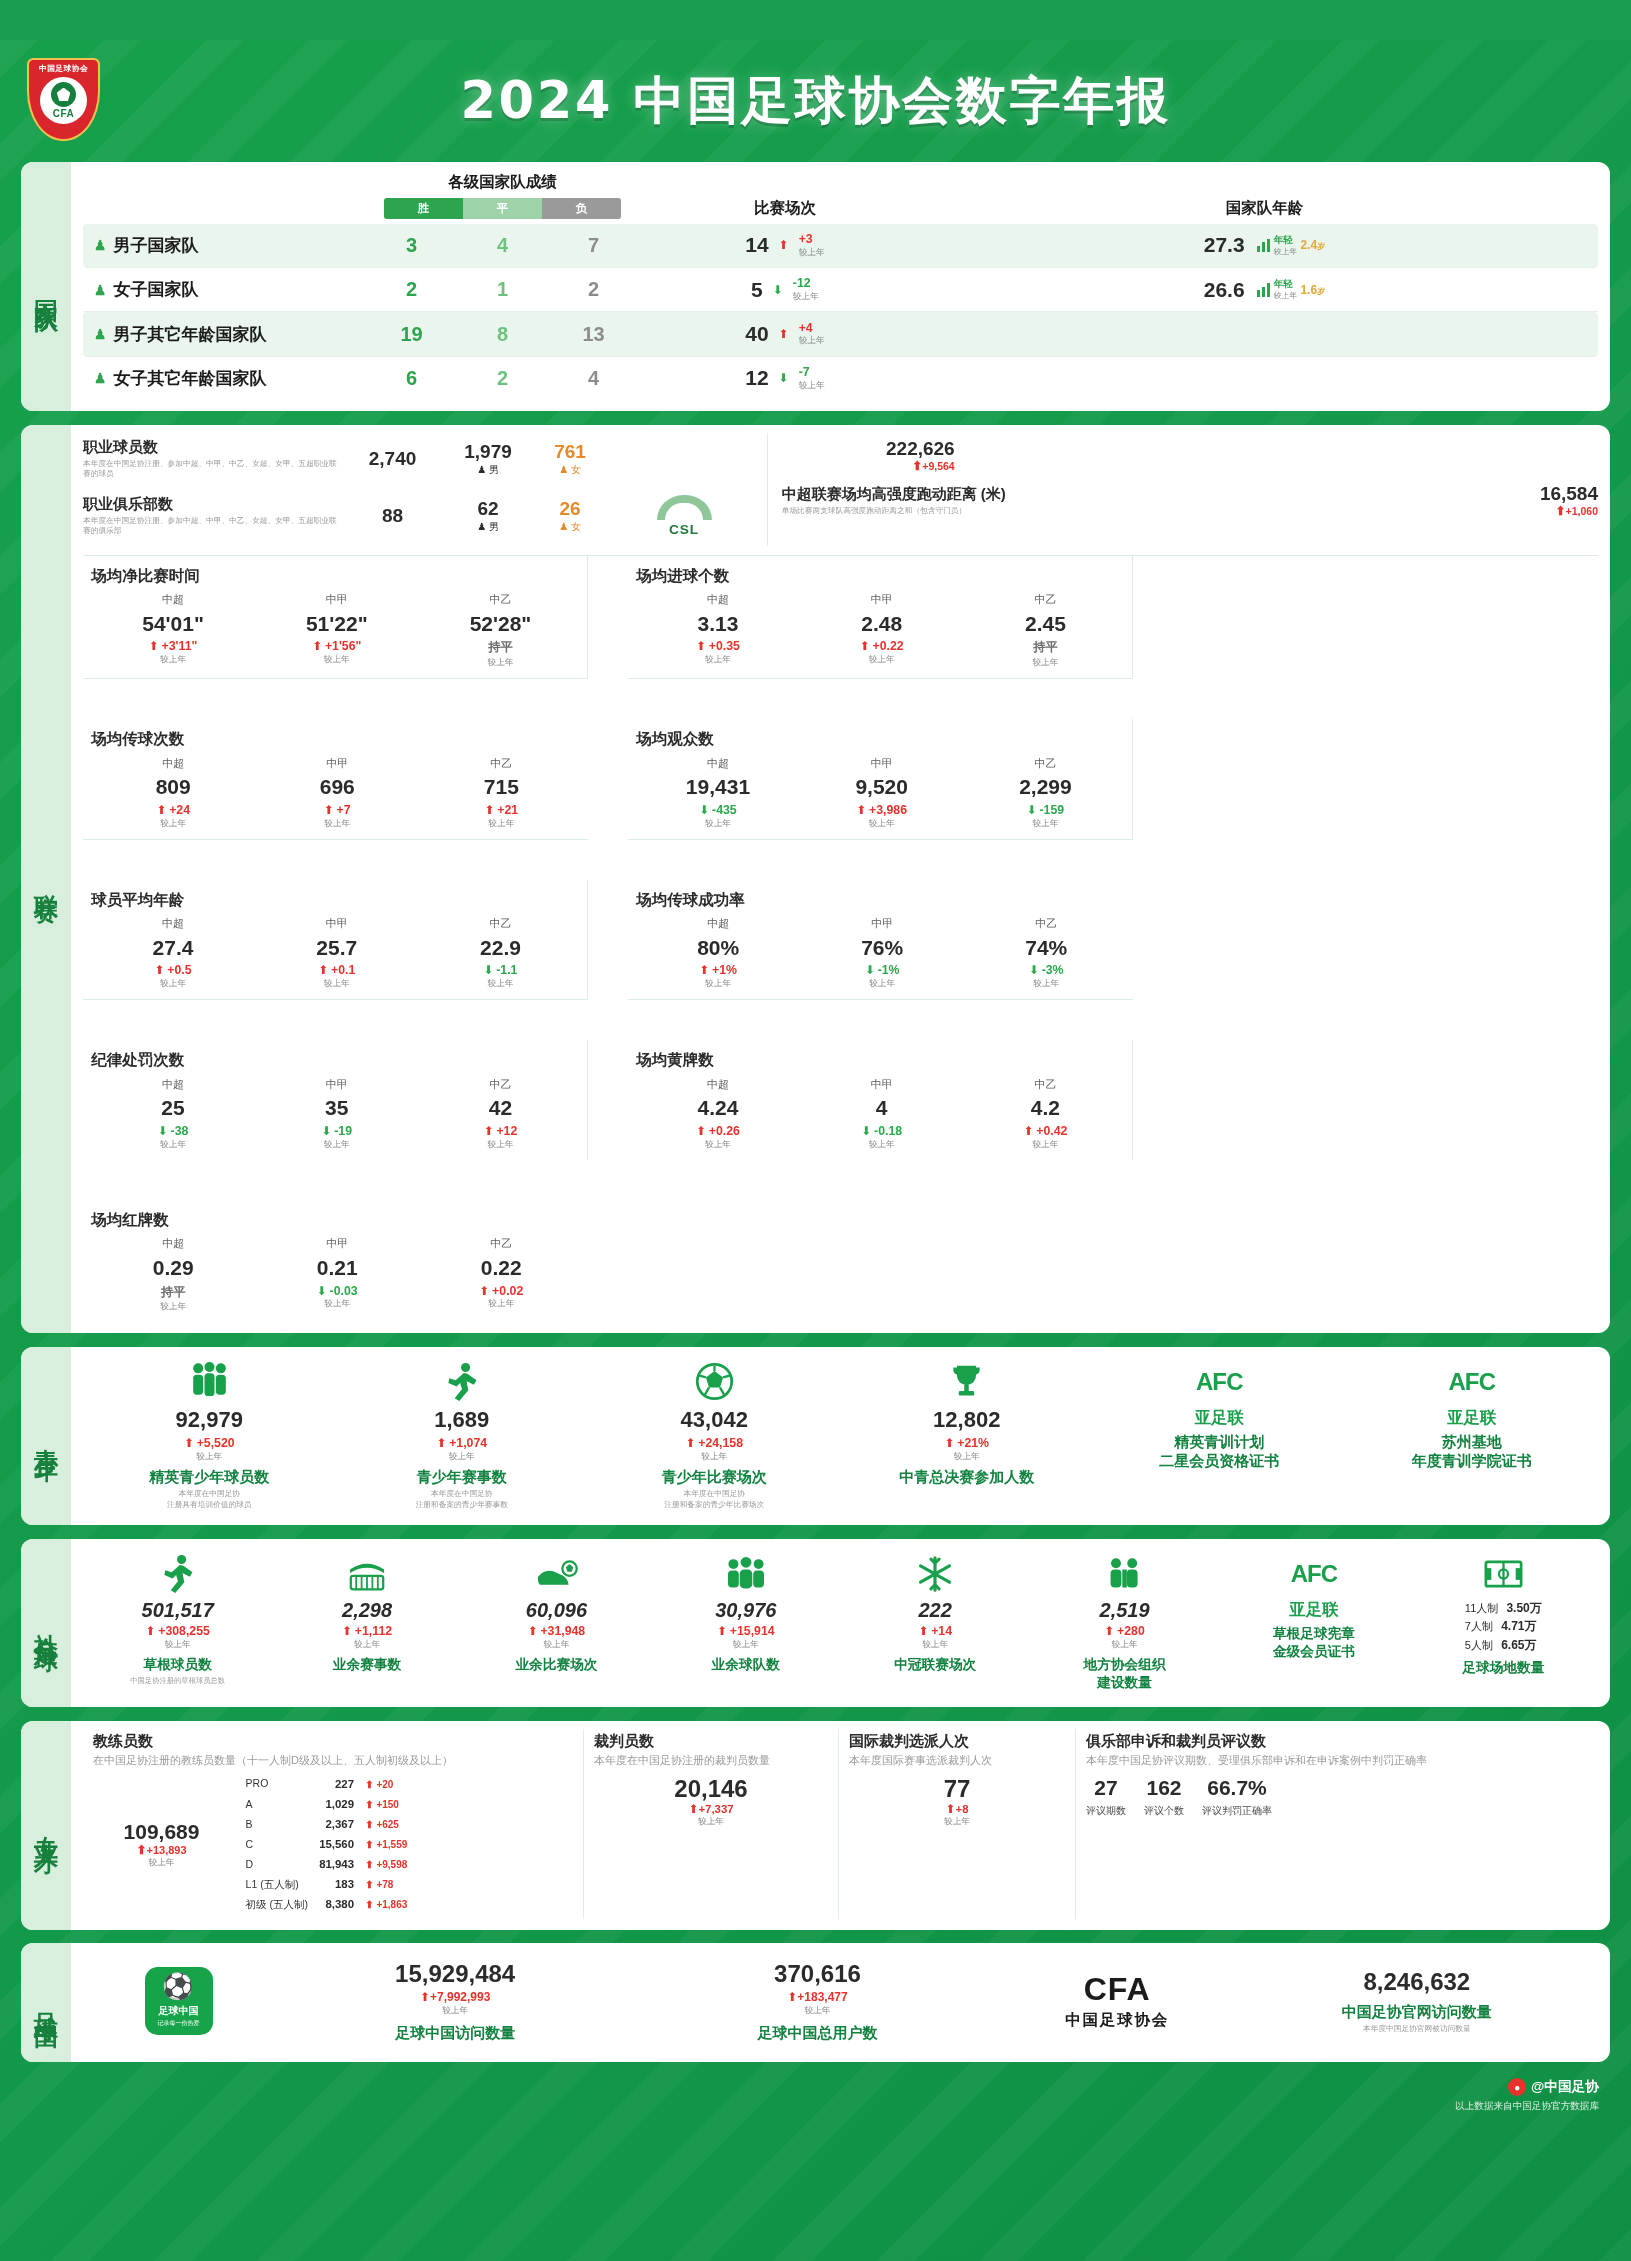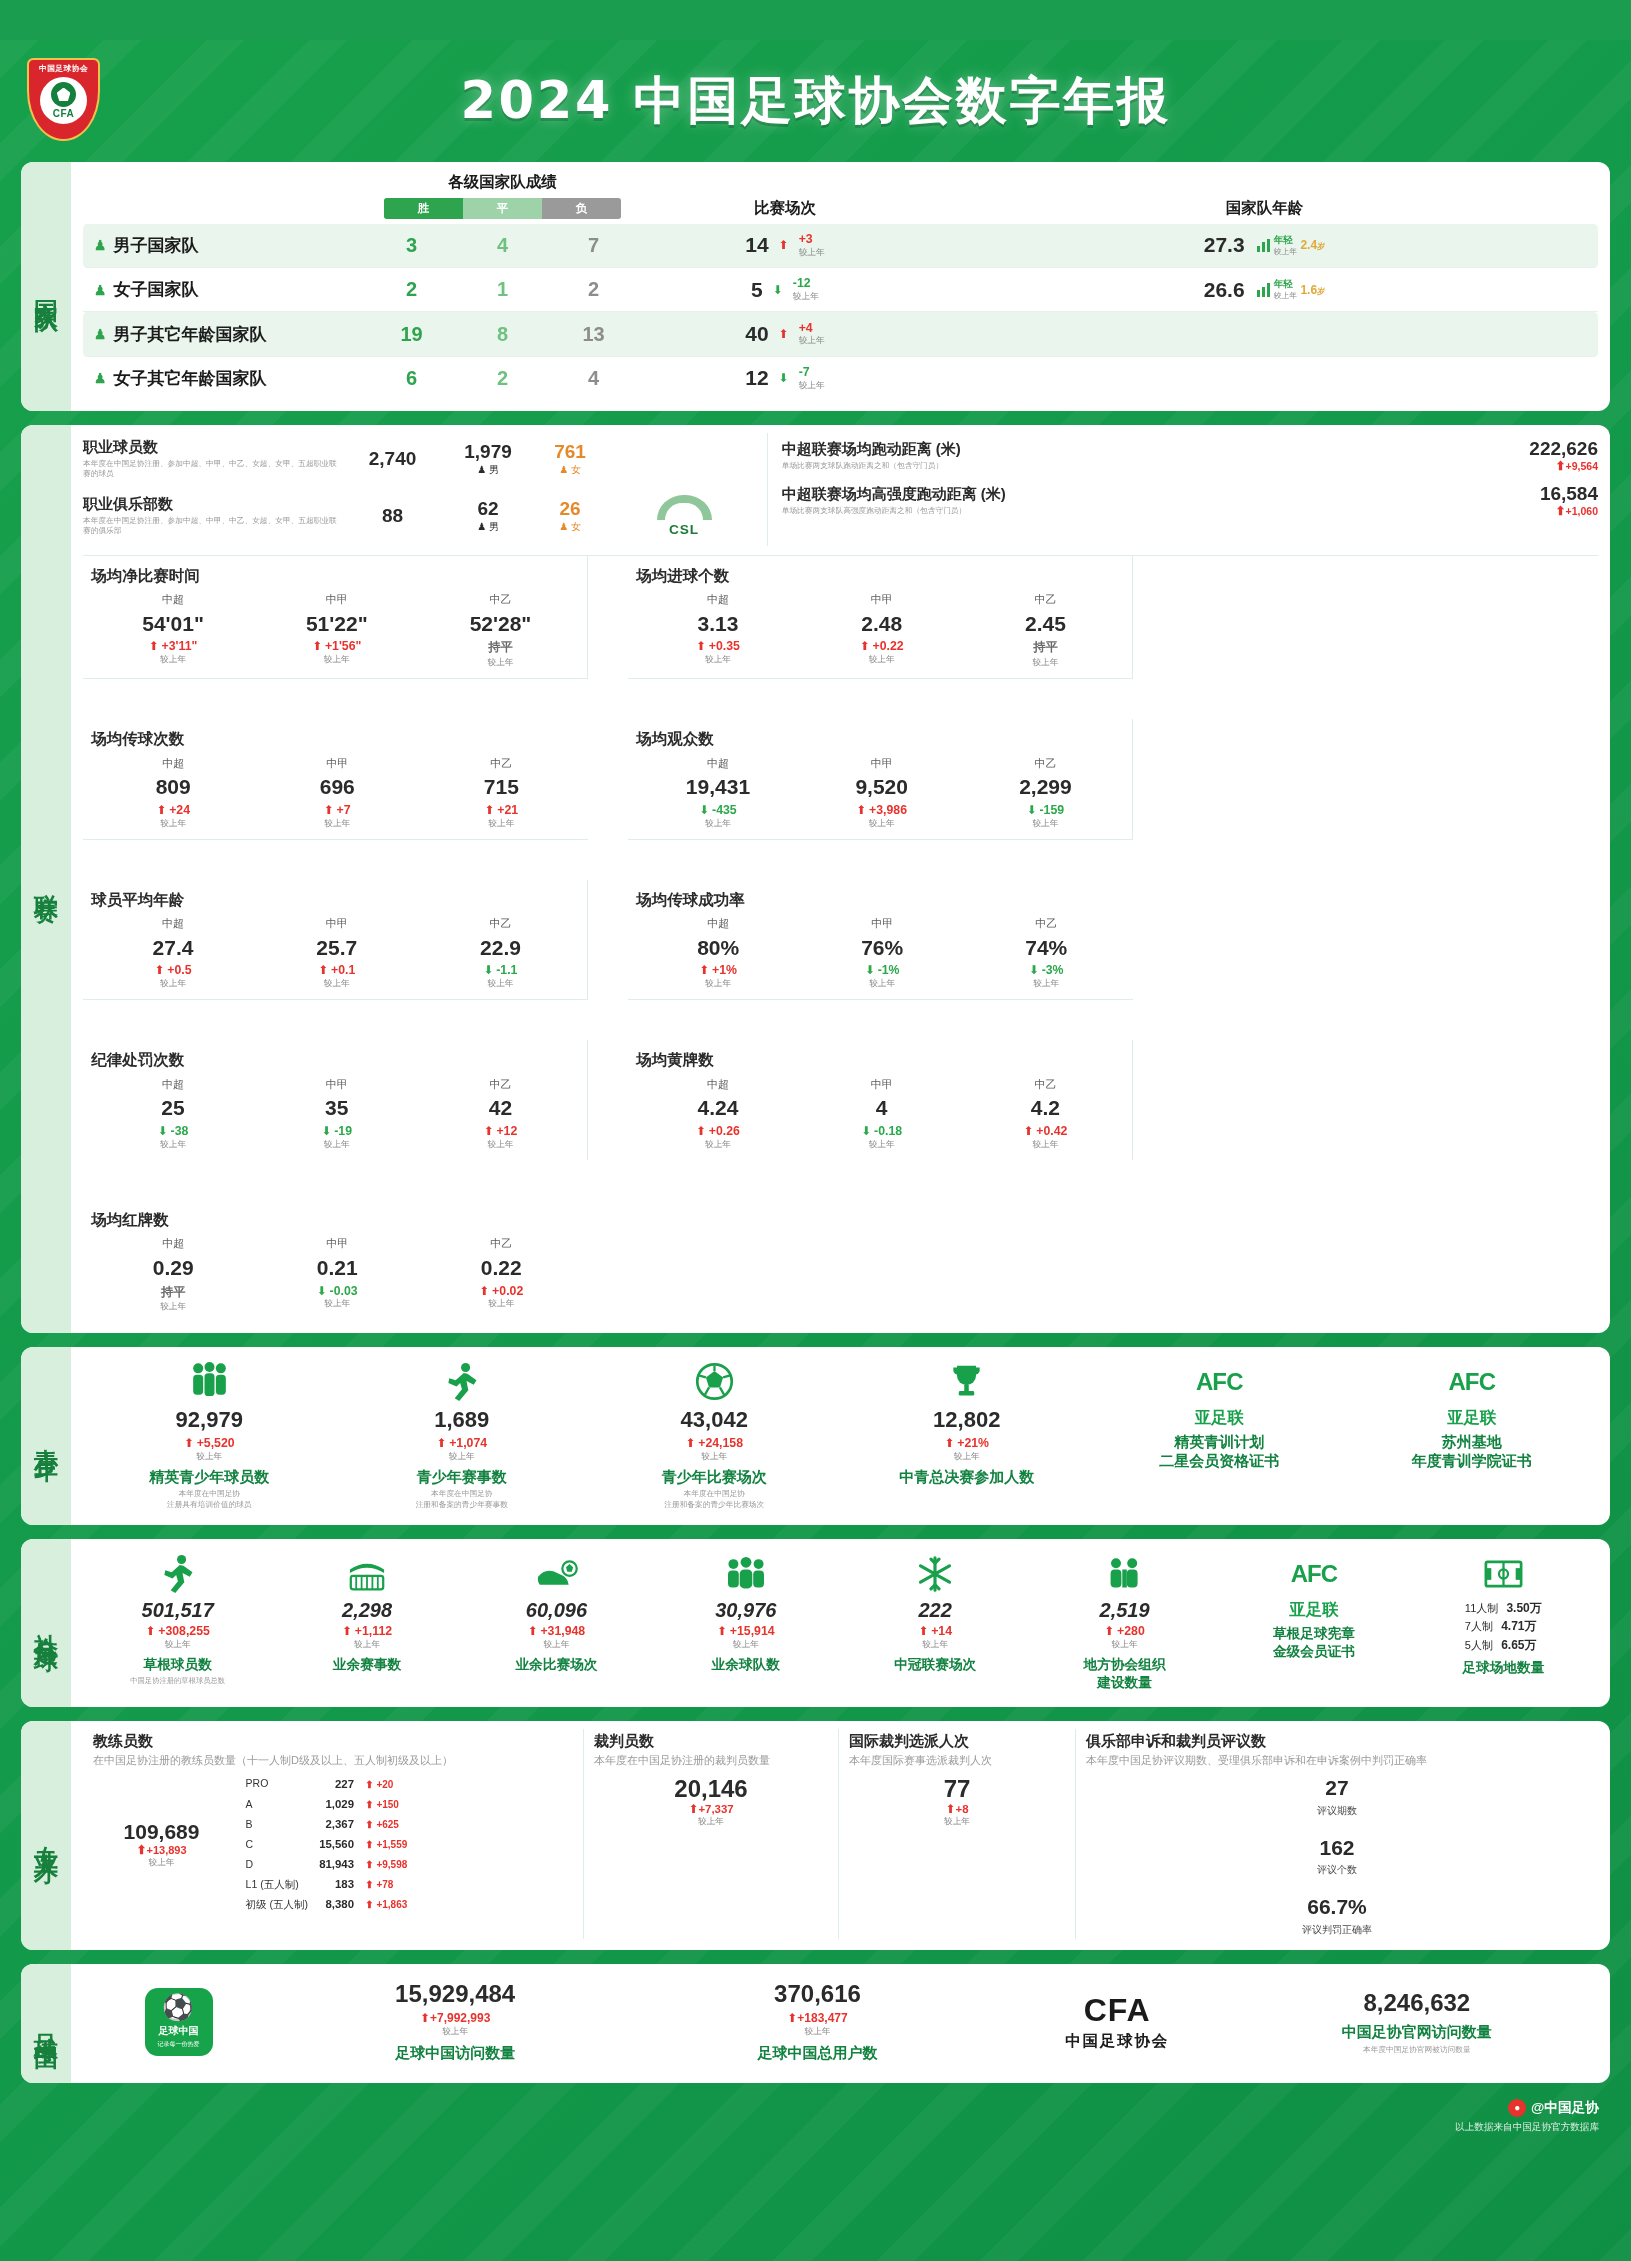--- a/index.html
+++ b/index.html
@@ -149,21 +149,21 @@
   .pro-block h4{ font-size:15px; font-weight:bold;}
   .pro-block .d{ font-size:11px; color:#9a9a9a; margin-top:2.3px; line-height:1.35;}
   .coach-flex{ display:flex; align-items:center; margin-top:5.5px; gap:9px;}
   .coach-total .n{ font-size:21px; font-weight:bold;}
   .coach-table{ font-size:10.5px; line-height:1.5;}
   .coach-table tr td{ padding:0.5px 4.6px;}
   .coach-table td.k{ color:#333;}
   .coach-table td.v{ text-align:right; font-weight:bold; font-size:11.4px;}
   .coach-table td.dd{ color:#e8322c; font-weight:bold; font-size:10px;}
   .big-num{ font-size:24px; font-weight:bold; margin-top:7.3px;}
-  .three-col{ display:flex; gap:18px; margin-top:8.2px;flex-direction:column;}
+  .three-col{ display:flex; gap:18px; margin-top:8.2px;}
   .three-col .cell{ text-align:center;}
   .three-col .cell .n{ font-size:21px; font-weight:bold;}
   .three-col .cell .l{ font-size:10px; color:#4a4a4a; margin-top:3.6px;}
 
   
   .cf-grid{ display:flex; align-items:center; padding:8.2px 0;}
   .cf-item{ flex:1; text-align:center;}
   .zqzg-logo{ width:68px;height:68px;border-radius:12.8px;background:#16a34a;margin:0 auto;display:flex;flex-direction:column;align-items:center;justify-content:center;color:#fff;}
   .zqzg-logo .mark{ font-size:25.5px; font-weight:bold; line-height:1;}
   .zqzg-logo .t1{ font-size:10px; margin-top:3.6px; font-weight:bold;}
@@ -361,24 +361,20 @@
             <div class="csl-logo" style="flex:0 0 146px">
               <div class="csl-mark">
                 <div class="leaf"></div>
                 <div class="txt">CSL</div>
               </div>
             </div>
           </div>
         </div>
         <div class="lg-top-right">
           <div class="rt-row">
-            <div class="rt-label">
-              <div class="t">中超联赛场均跑动距离 (米)</div>
-              <div class="d">单场比赛两支球队跑动距离之和（包含守门员）</div>
-            </div>
             <div class="rt-val">
               <div class="n">222,626</div>
               <div class="dl up"><span class="arrow">⬆</span><span>+9,564</span></div>
             </div>
           </div>
           <div class="rt-row">
             <div class="rt-label">
               <div class="t">中超联赛场均高强度跑动距离 (米)</div>
               <div class="d">单场比赛两支球队高强度跑动距离之和（包含守门员）</div>
             </div>

